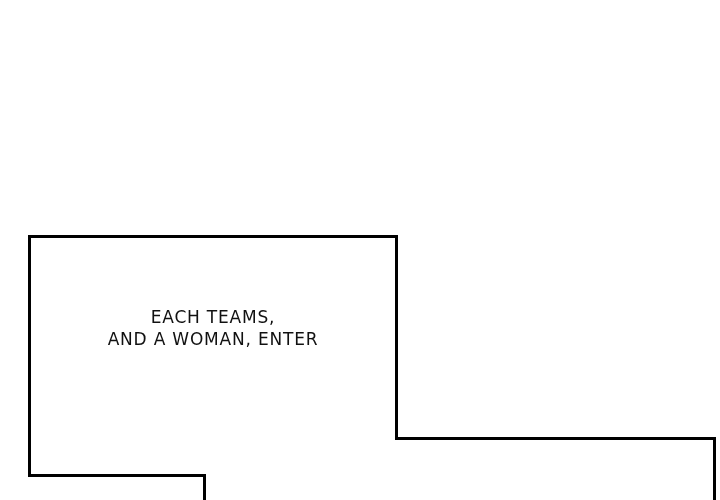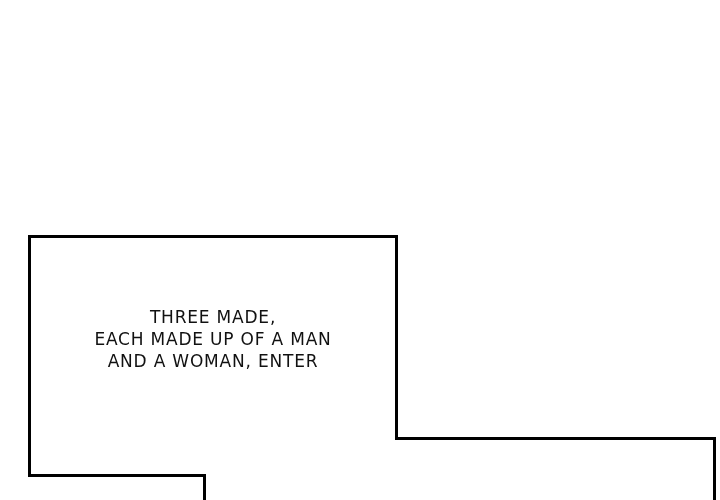--- a/index.html
+++ b/index.html
@@ -51,18 +51,17 @@
 
   <div class="seg" id="seg-top"></div>
   <div class="seg" id="seg-left"></div>
   <div class="seg" id="seg-right"></div>
   <div class="seg" id="seg-step-right"></div>
   <div class="seg" id="seg-far-right"></div>
   <div class="seg" id="seg-step-left"></div>
   <div class="seg" id="seg-bottom-left"></div>
 
   <div class="caption">
-    <div class="line">THREE MADE,</div>
-    <div class="line">EACH MADE UP OF A MAN</div>
+    <div class="line">EACH TEAMS,</div>
     <div class="line">AND A WOMAN, ENTER</div>
   </div>
 
 </div>
 
 </body></html>

